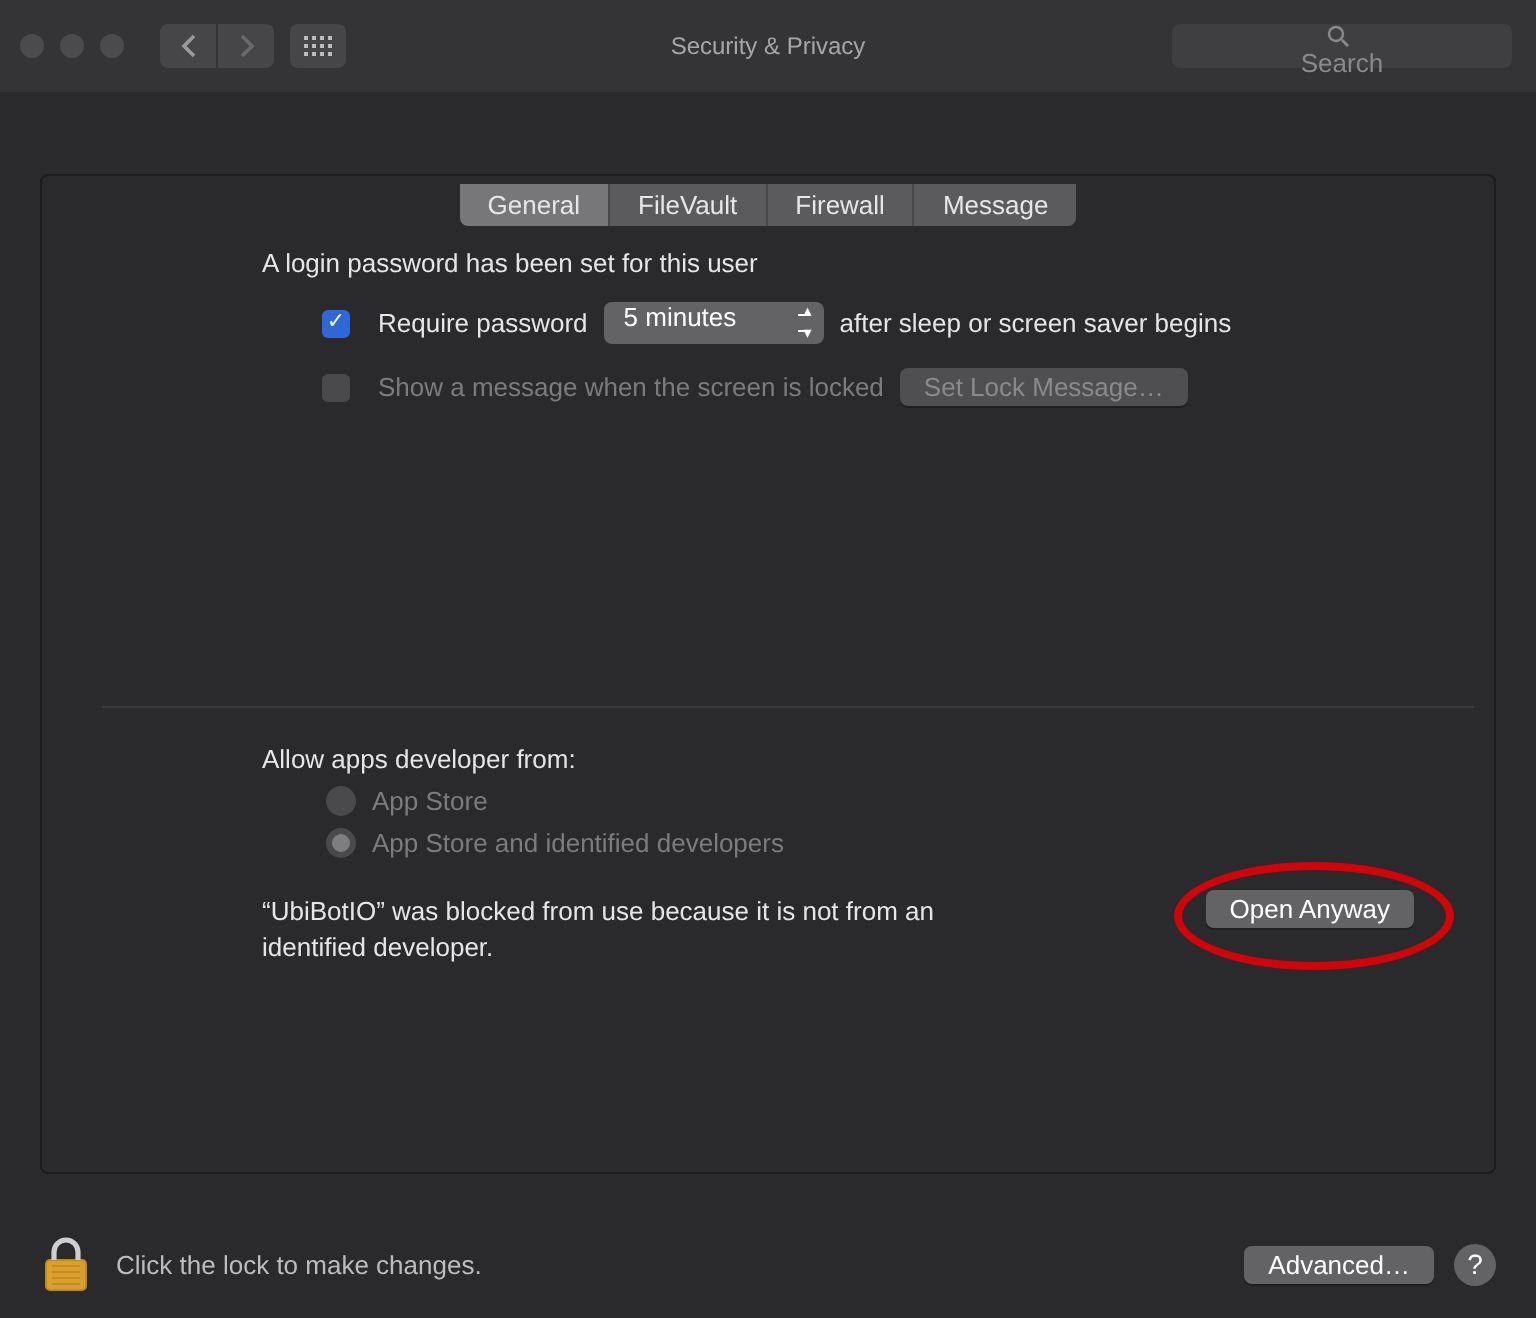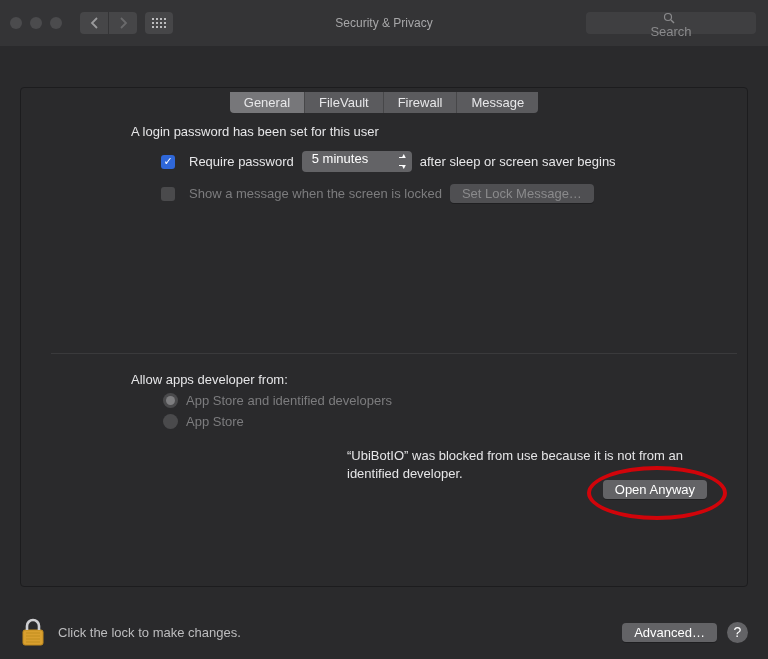--- a/index.html
+++ b/index.html
@@ -56,21 +56,21 @@
   .select .chev { position:absolute; right:6px; top:1px; font-size:8px; color:#fff; line-height:8px; }
   .select .chev2 { position:absolute; right:6px; bottom:1px; font-size:8px; color:#fff; line-height:8px; }
 
   .divider { border-top: 1px solid #3a3a3c; margin: 150px 10px 0 10px; }
 
   .section2 { padding: 18px 40px 0 90px; position: relative; }
   .radio-row { display: flex; align-items: center; margin: 6px 0 0 32px; }
   .radio { width: 15px; height: 15px; border-radius: 50%; background: #4a4a4c; margin-right: 8px; position: relative; flex:none; }
   .radio.sel::after { content: ""; position: absolute; inset: 3px; border-radius: 50%; background: #7e7e80; }
 
-  .blocked-row { display: flex; margin-top: 18px; align-items: flex-end; flex-direction: column; }
+  .blocked-row { display: flex; margin-top: 18px; align-items: flex-start; }
   .blocked-msg { max-width: 360px; color: #e6e6e8; line-height: 1.35; }
   .open-btn-wrap { margin-left: auto; position: relative; }
   .annot { position:absolute; border:4px solid #d1040a; border-radius: 50%/50%; width:140px; height:54px; left:-16px; top:-16px; pointer-events:none; }
 
   
   .footer { position: absolute; left: 20px; right: 20px; bottom: 12px; display: flex; align-items: center; }
   .lock { width: 26px; height: 30px; margin-right: 12px; }
   .footer-txt { color: #bdbdbf; }
   .adv { margin-left: auto; }
   .help { width: 21px; height: 21px; border-radius: 50%; background: #636366; color: #fff; display: flex; align-items: center; justify-content: center; margin-left: 10px; font-size: 14px; }
@@ -153,26 +153,26 @@
       <span class="dim">Show a message when the screen is locked</span>
       <span class="btn dis">Set Lock Message…</span>
     </div>
   </div>
 
   <div class="divider"></div>
 
   <div class="section2">
     <div class="label-txt">Allow apps developer from:</div>
     <div class="radio-row">
+      <span class="radio"></span>
+      <span class="dim">App Store</span>
+    </div>
+    <div class="radio-row">
       <span class="radio sel"></span>
       <span class="dim">App Store and identified developers</span>
-    </div>
-    <div class="radio-row">
-      <span class="radio"></span>
-      <span class="dim">App Store</span>
     </div>
     <div class="blocked-row">
       <div class="blocked-msg">“UbiBotIO” was blocked from use because it is not from an identified developer.</div>
       <div class="open-btn-wrap">
         <div class="annot"></div>
         <span class="btn">Open Anyway</span>
       </div>
     </div>
   </div>
 

